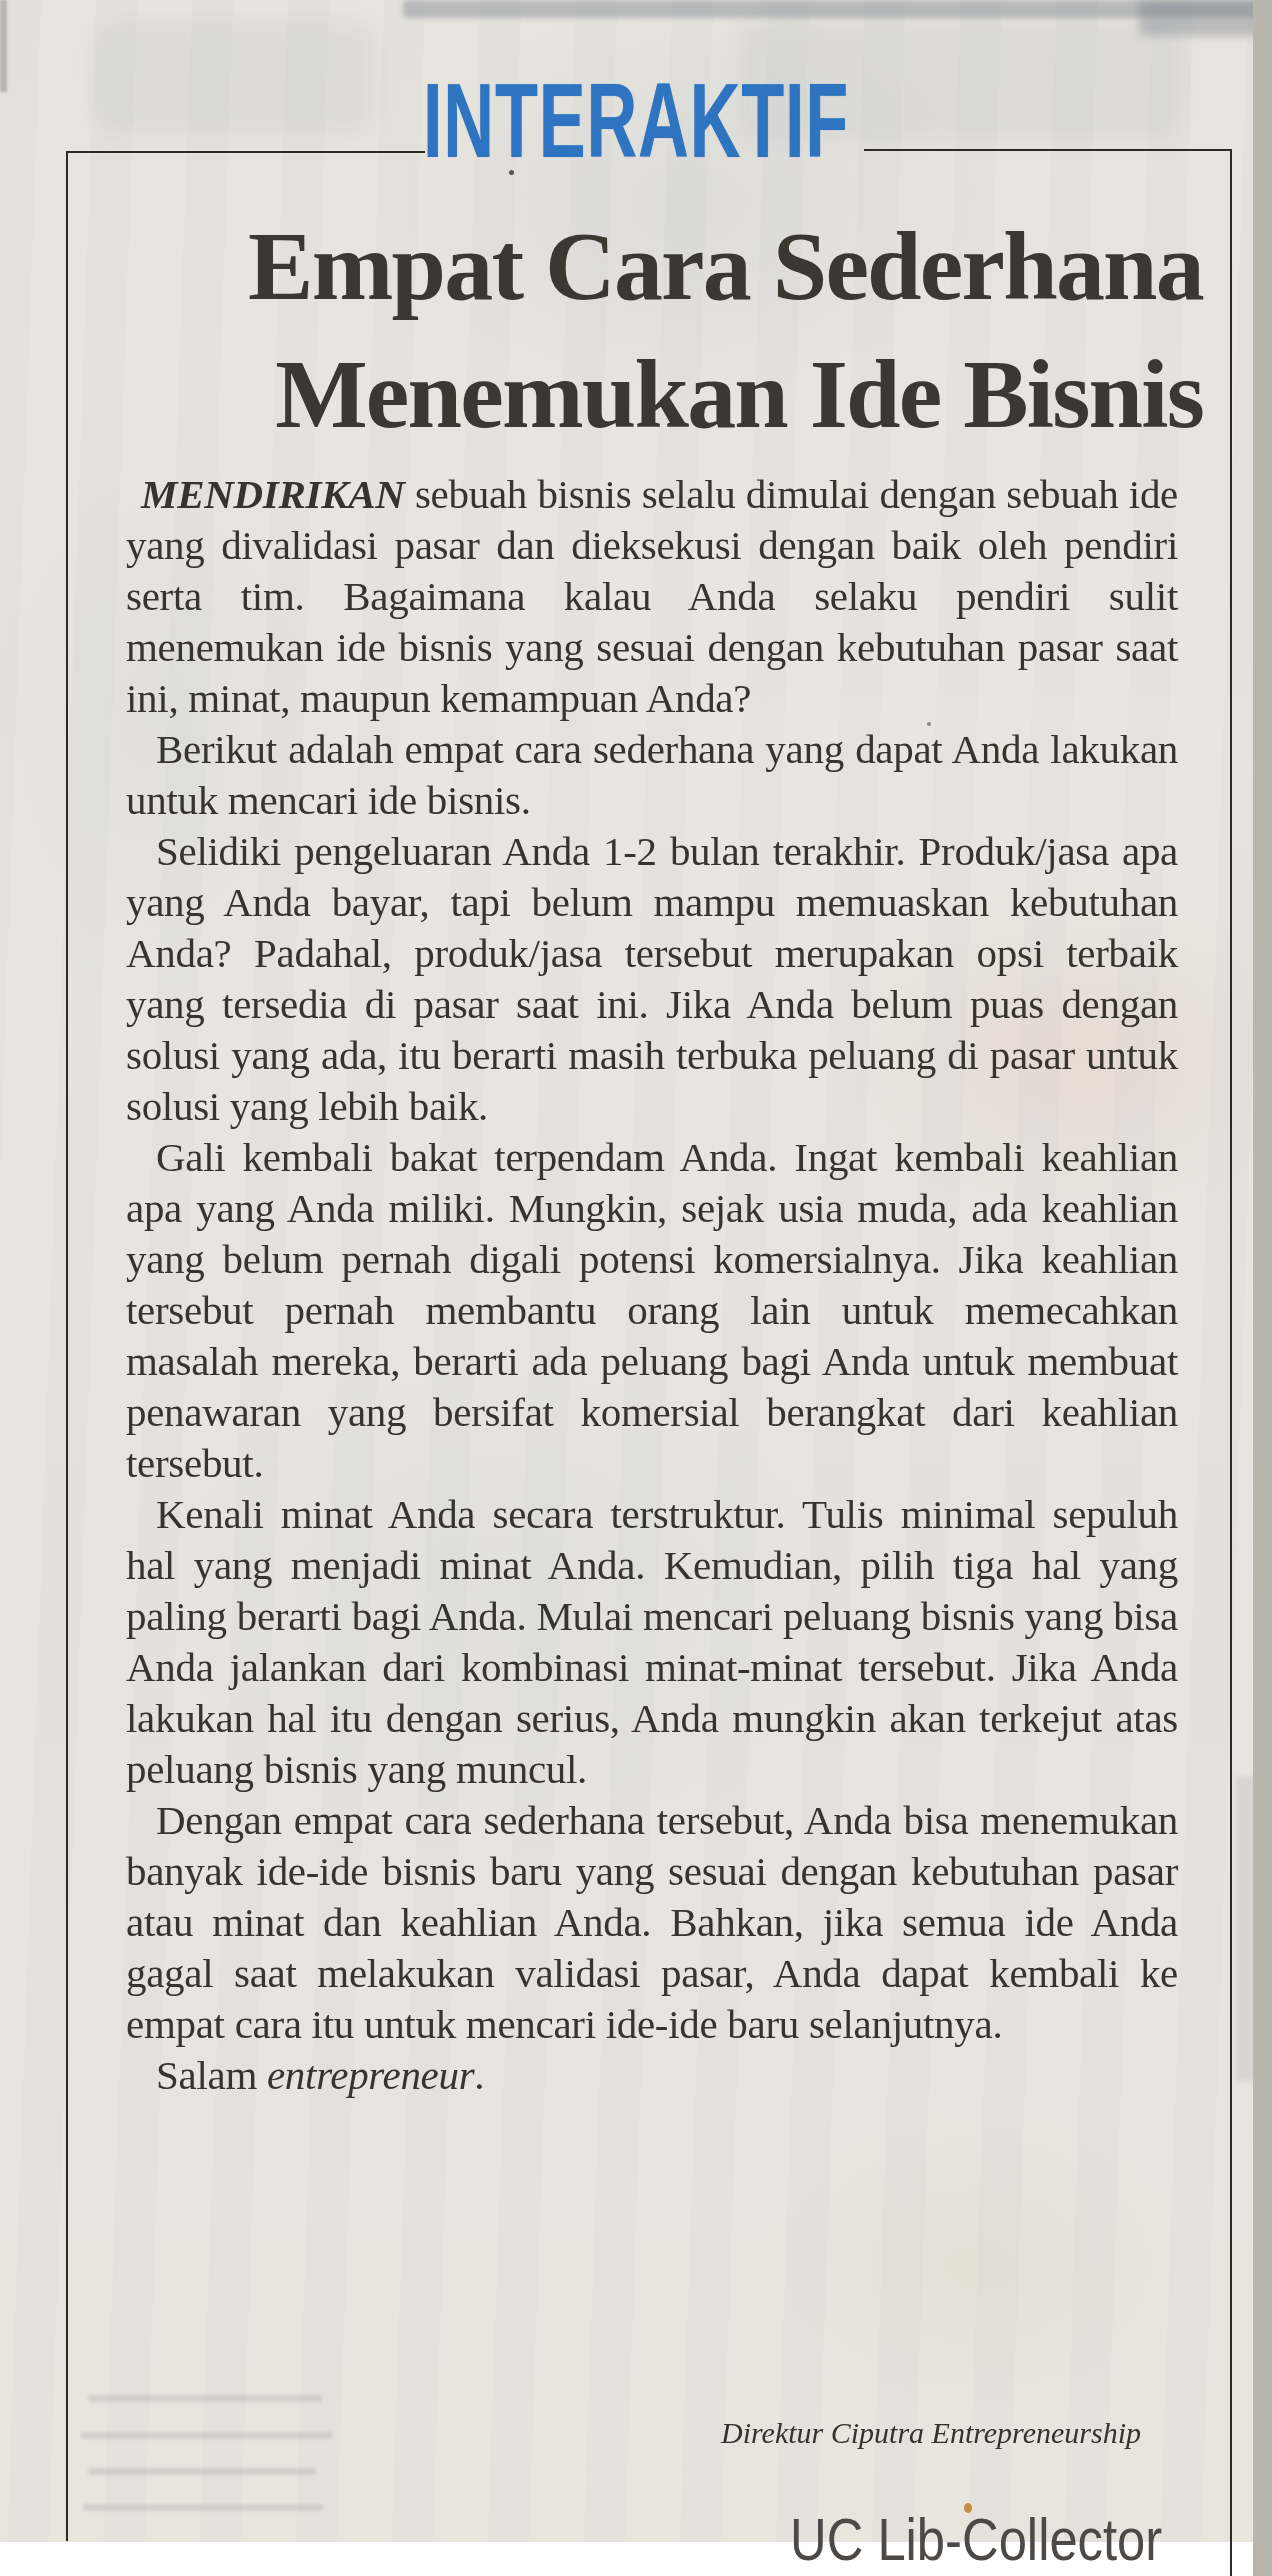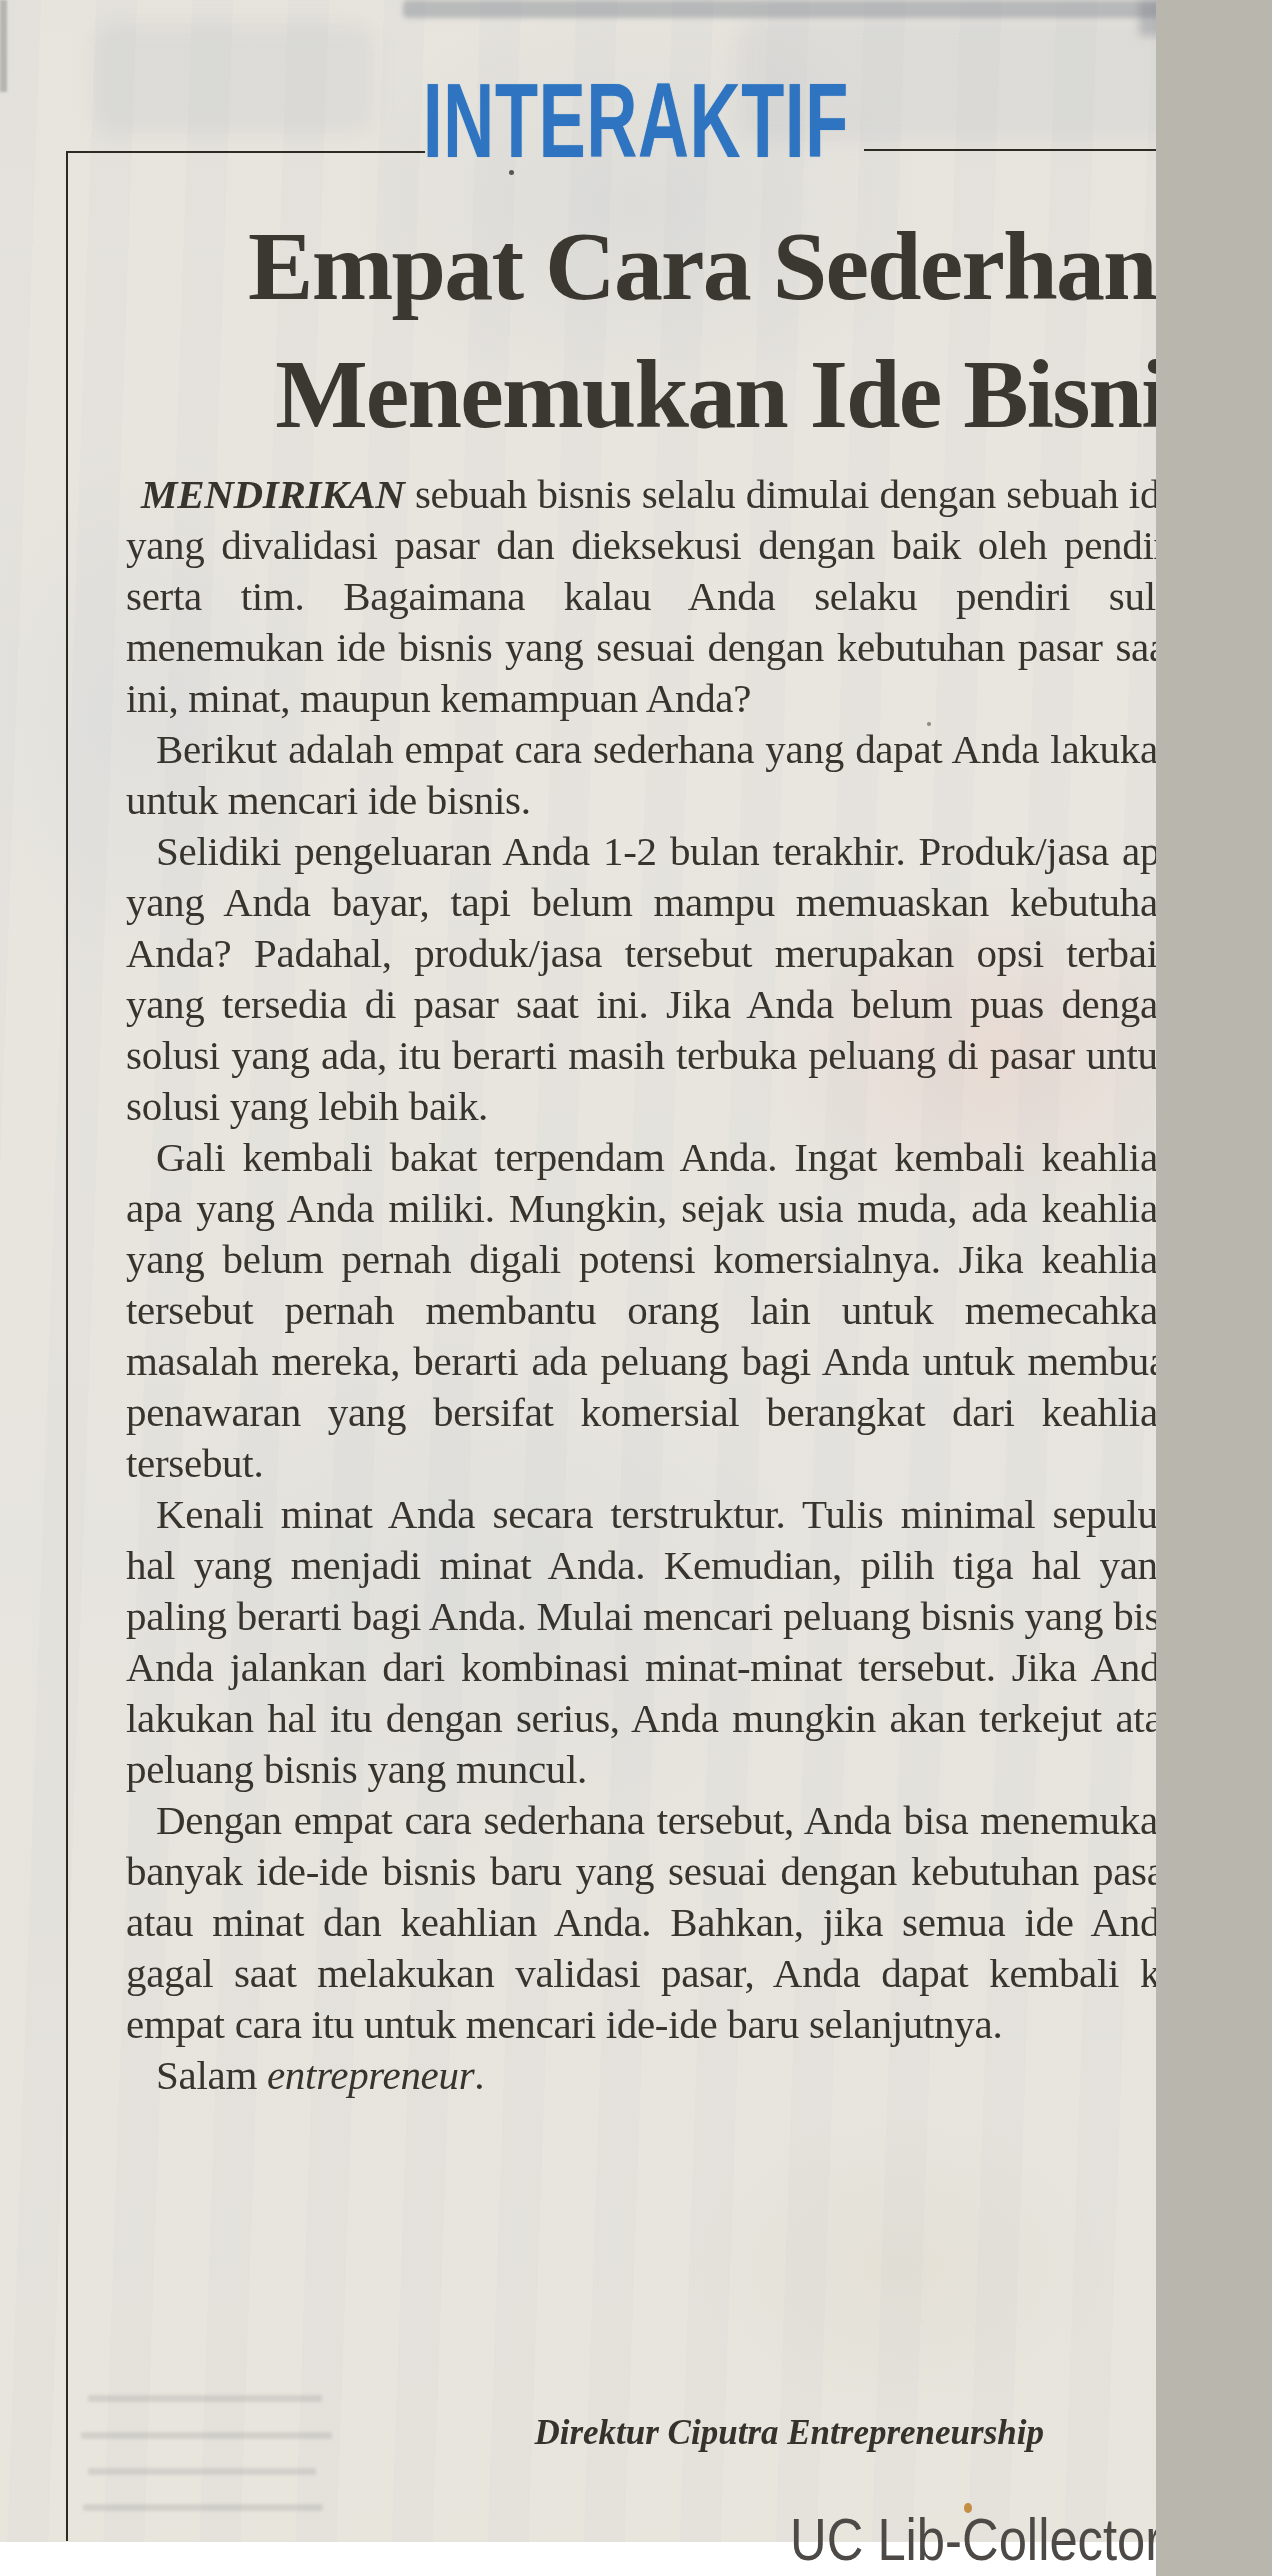--- a/index.html
+++ b/index.html
@@ -1,18 +1,18 @@
 <!DOCTYPE html>
 <html style="font-size:9.4px"><head>
 <meta charset="utf-8">
 <style>
   html,body{margin:0;padding:0;background:#b9b6ae;}
   #scan{
     position:relative;
-    width:1156px;height:2576px;
+    width:1253px;height:2576px;
     background:
       radial-gradient(362px 246px at 86% 41%, rgba(228,160,148,0.16), rgba(228,160,148,0) 70%),
       radial-gradient(292px 409px at 12% 28%, rgba(150,170,195,0.10), rgba(150,170,195,0) 70%),
       radial-gradient(409px 292px at 55% 8%,  rgba(145,160,180,0.12), rgba(145,160,180,0) 72%),
       radial-gradient(468px 351px at 40% 62%, rgba(160,175,190,0.08), rgba(160,175,190,0) 75%),
       radial-gradient(304px 222px at 78% 88%, rgba(200,185,150,0.10), rgba(200,185,150,0) 70%),
       repeating-linear-gradient(92deg, rgba(148,162,184,0.05) 0 41px, rgba(0,0,0,0) 41px 96px),
       linear-gradient(180deg,#e7e4dd 0%, #e9e6df 30%, #e6e4de 60%, #e8e5dd 100%);
     overflow:hidden;
     font-family:"Liberation Serif", serif;
@@ -51,21 +51,21 @@
   }
   #article-body p{margin:0;text-indent:30px;}
   #article-body p.p-first{text-indent:15px;}
   .lead{font-weight:bold;font-style:italic;}
   
   #signature{
     position:absolute;right:112px;top:2408px;
     text-align:right;color:#34322c;
   }
   #signature .sig-name{font-weight:bold;font-size:39px;line-height:47px;}
-  #signature .sig-role{font-style:italic;font-size:35px;line-height:50px;font-weight:bold;}
+  #signature .sig-role{font-style:italic;font-size:30px;line-height:50px;}
   
   #white-band{position:absolute;left:0;top:2542px;width:1273px;height:34px;background:#ffffff;}
   #watermark{
     position:absolute;left:790px;top:2511px;
     font-family:"Liberation Sans", sans-serif;
     font-size:59px;line-height:1;color:#4d4946;
     transform:scaleX(0.86);transform-origin:left center;
     white-space:nowrap;
   }
   

